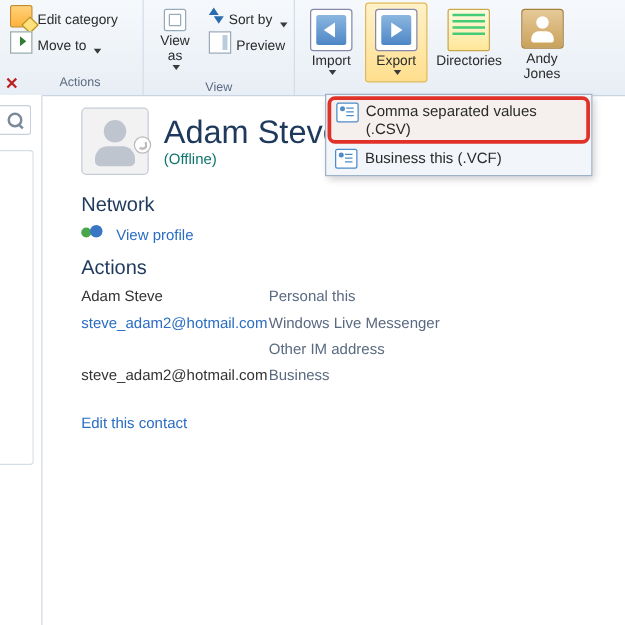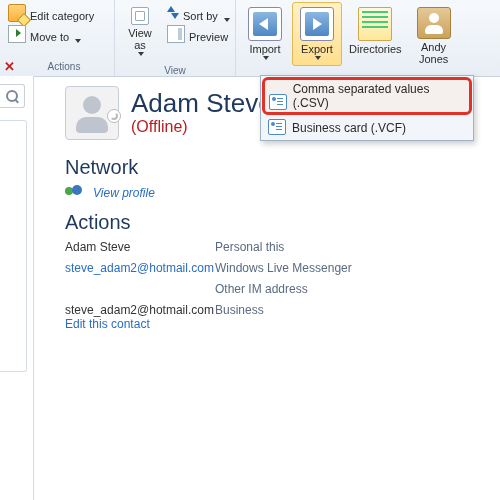--- a/index.html
+++ b/index.html
@@ -136,21 +136,21 @@
     left: 260px;
     width: 210px;
     background: #f2f5f9;
     border: 1px solid #9fb3c8;
     box-shadow: 2px 3px 6px rgba(0,0,0,.2);
     z-index: 100;
     padding: 1px;
   }
   .dd-item {
     display: flex;
-    align-items: flex-end;
+    align-items: flex-start;
     gap: 6px;
     padding: 4px 6px;
     font-size: 12px;
     color: #2a2a2a;
   }
   .dd-item .dd-ico {
     width: 16px; height: 14px;
     background: #fff;
     border: 1px solid #4d8bc9;
     border-radius: 2px;
@@ -199,30 +199,30 @@
   .card-head { display:flex;align-items:center;gap:12px;margin-bottom:16px;}
   .avatar64{
     width:52px;height:52px;border:1px solid #c6cdd6;border-radius:4px;
     background:#f2f2f2;position:relative;
   }
   .avatar64::before{content:"";position:absolute;left:50%;top:9px;width:18px;height:18px;margin-left:-9px;border-radius:50%;background:#bfc5cf;}
   .avatar64::after{content:"";position:absolute;left:50%;bottom:6px;width:32px;height:16px;margin-left:-16px;border-radius:10px 10px 4px 4px;background:#bfc5cf;}
   .presence{position:absolute;right:-3px;bottom:16px;width:12px;height:12px;border-radius:50%;background:#fff;border:1px solid #bbb;}
   .presence::after{content:"";position:absolute;inset:2px;border-radius:50%;border:2px solid #bbb;border-top-color:transparent;border-left-color:transparent;}
   .name { font-family:"Segoe UI Light","Segoe UI",sans-serif;font-size:26px;color:#1e395b;font-weight:300;line-height:1;}
-  .status { font-size:16px;color:#b91c1c;margin-top:2px;}
-  .section-title{font-size:20px;color:#1e395b;font-weight:400;margin:10px 0 6px 0;}
-  .netrow{display:flex;align-items:center;gap:10px;margin-bottom:3px;font-style:italic;}
+  .status { font-size:12px;color:#0f766e;margin-top:2px;}
+  .section-title{font-size:16px;color:#1e395b;font-weight:400;margin:10px 0 6px 0;}
+  .netrow{display:flex;align-items:center;gap:10px;margin-bottom:3px;}
   .buddy{width:18px;height:16px;position:relative;}
   .buddy::before{content:"";position:absolute;left:0;top:2px;width:8px;height:8px;border-radius:50%;background:#4aa64a;}
   .buddy::after{content:"";position:absolute;left:7px;top:0;width:10px;height:10px;border-radius:50%;background:#3a77c2;}
   .lnk{color:#2a6dc2;}
   .fields{display:grid;grid-template-columns:150px 1fr;row-gap:7px;font-size:12px;}
   .fld-label{color:#5a6a80;}
-  .edit-link{}
+  .edit-link{margin-top:24px;}
 </style>
 </head>
 <body>
 
 <div class="ribbon">
 
   <div class="ribbon-group" style="width:106px">
     <div class="small-btns">
       <div class="small-btn">
         <span class="ico16 ic-editcat"></span>
@@ -289,21 +289,21 @@
   </div>
 </div>
 
 <div class="dropdown">
   <div class="dd-item selected">
     <span class="dd-ico"></span>
     <span>Comma separated values (.CSV)</span>
   </div>
   <div class="dd-item">
     <span class="dd-ico"></span>
-    <span>Business card (.VCF)</span>
+    <span>Business this (.VCF)</span>
   </div>
 </div>
 
 <div class="leftedge"></div>
 <div class="searchstub">
     <span class="mag"></span>
   </div>
 <div class="treestub"></div>
 
 <div class="card">

